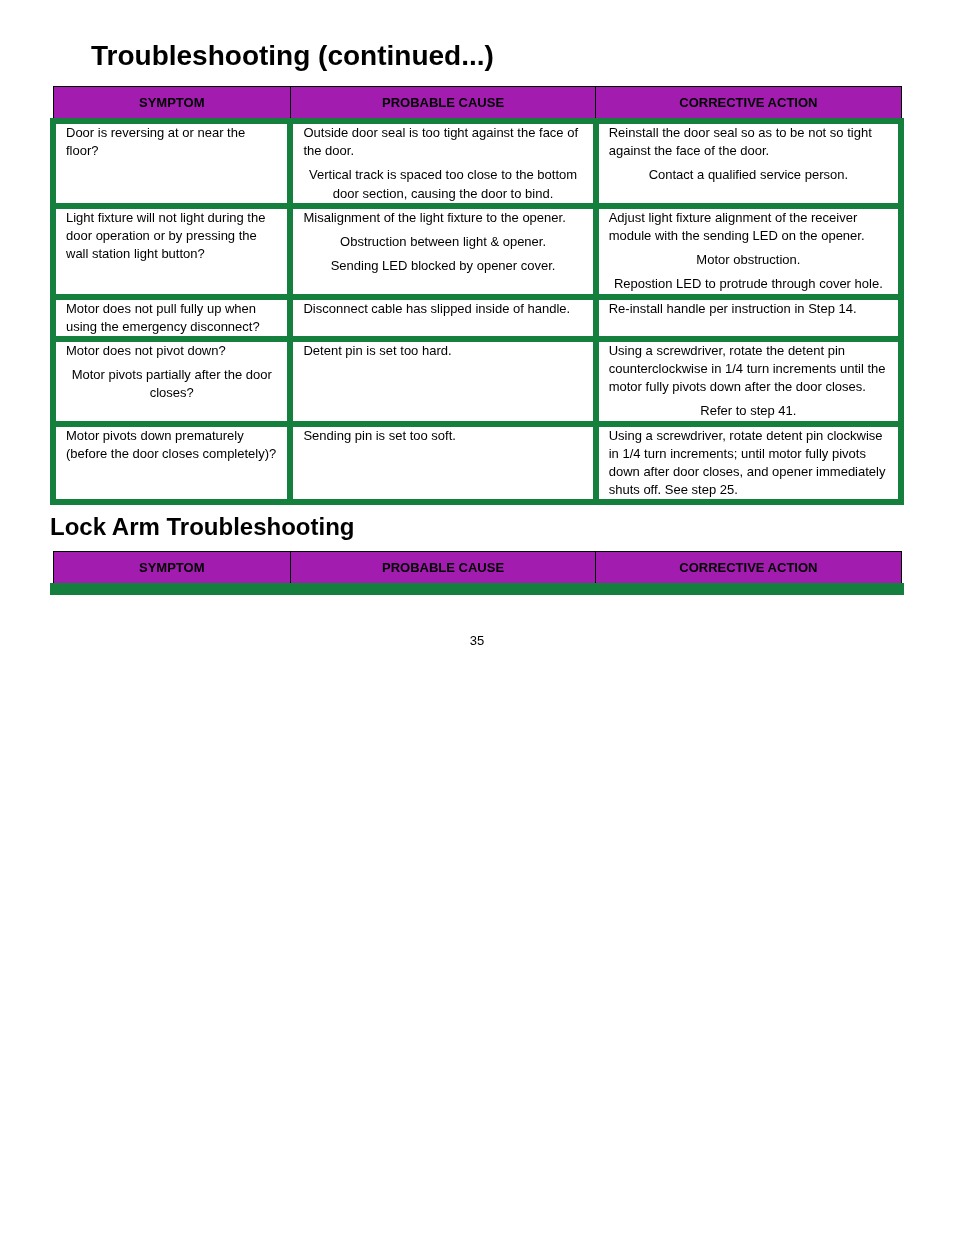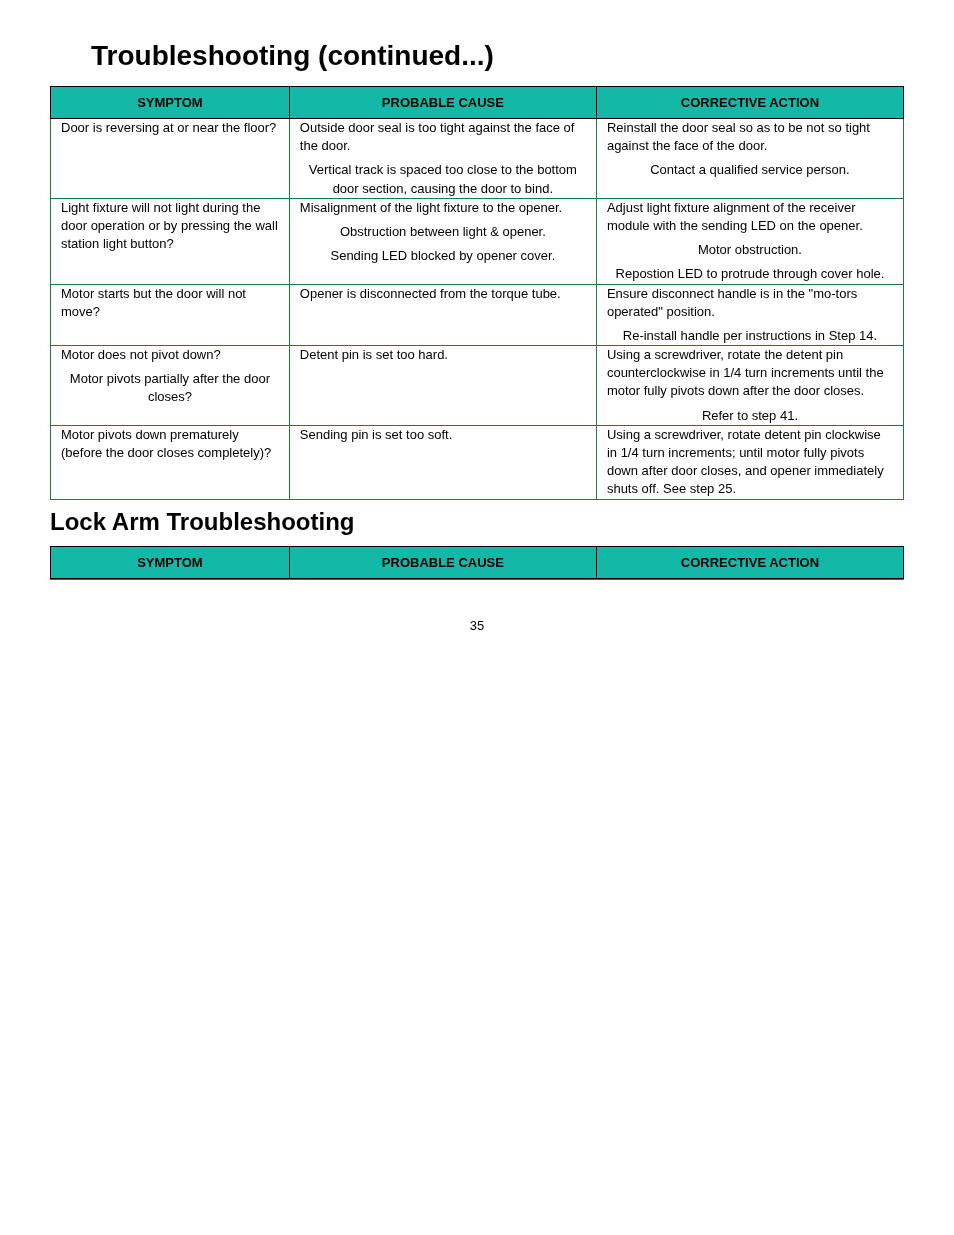--- a/index.html
+++ b/index.html
@@ -38,25 +38,25 @@
       border: 1px solid #000;
       margin-bottom: 4px;
     }
 
     table th {
       border: 1px solid #000;
       padding: 8px 16px;
       font-weight: bold;
       text-align: center;
       font-size: 13px;
-      background: #14b8a6;
+      background: #a21caf;
     }
 
     table td {
-      border: 1px solid #15803d;
+      border: 6px solid #15803d;
       padding: 0 10px;
       vertical-align: top;
       font-size: 13px;
       line-height: 1.4;
       margin-left: 7px;
     }
 
     .col-symptom {
       width: 28%;
     }
@@ -98,23 +98,23 @@
         <td class="col-symptom">Door is reversing at or near the floor?</td>
         <td class="col-cause">Outside door seal is too tight against the face of the door.<p class="sub-para">Vertical track is spaced too close to the bottom door section, causing the door to bind.</p></td>
         <td class="col-action">Reinstall the door seal so as to be not so tight against the face of the door.<p class="sub-para">Contact a qualified service person.</p></td>
       </tr>
       <tr>
         <td class="col-symptom">Light fixture will not light during the door operation or by pressing the wall station light button?</td>
         <td class="col-cause">Misalignment of the light fixture to the opener.<p class="sub-para">Obstruction between light &amp; opener.</p><p class="sub-para">Sending LED blocked by opener cover.</p></td>
         <td class="col-action">Adjust light fixture alignment of the receiver module with the sending LED on the opener.<p class="sub-para">Motor obstruction.</p><p class="sub-para">Repostion LED to protrude through cover hole.</p></td>
       </tr>
       <tr>
-        <td class="col-symptom">Motor starts but the door will not move?</td>
-        <td class="col-cause">Opener is disconnected from the torque tube.</td>
-        <td class="col-action">Ensure disconnect handle is in the "mo-tors operated" position.<p class="sub-para">Re-install handle per instructions in Step 14.</p></td>
+        <td class="col-symptom">Motor does not pull fully up when using the emergency disconnect?</td>
+        <td class="col-cause">Disconnect cable has slipped inside of handle.</td>
+        <td class="col-action">Re-install handle per instruction in Step 14.</td>
       </tr>
       <tr>
         <td class="col-symptom">Motor does not pivot down?<p class="sub-para">Motor pivots partially after the door closes?</p></td>
         <td class="col-cause">Detent pin is set too hard.</td>
         <td class="col-action">Using a screwdriver, rotate the detent pin counterclockwise in 1/4 turn increments until the motor fully pivots down after the door closes.<p class="sub-para">Refer to step 41.</p></td>
       </tr>
       <tr>
         <td class="col-symptom">Motor pivots down prematurely (before the door closes completely)?</td>
         <td class="col-cause">Sending pin is set too soft.</td>
         <td class="col-action">Using a screwdriver, rotate detent pin clockwise in 1/4 turn increments; until motor fully pivots down after door closes, and opener immediately shuts off. See step 25.</td>

